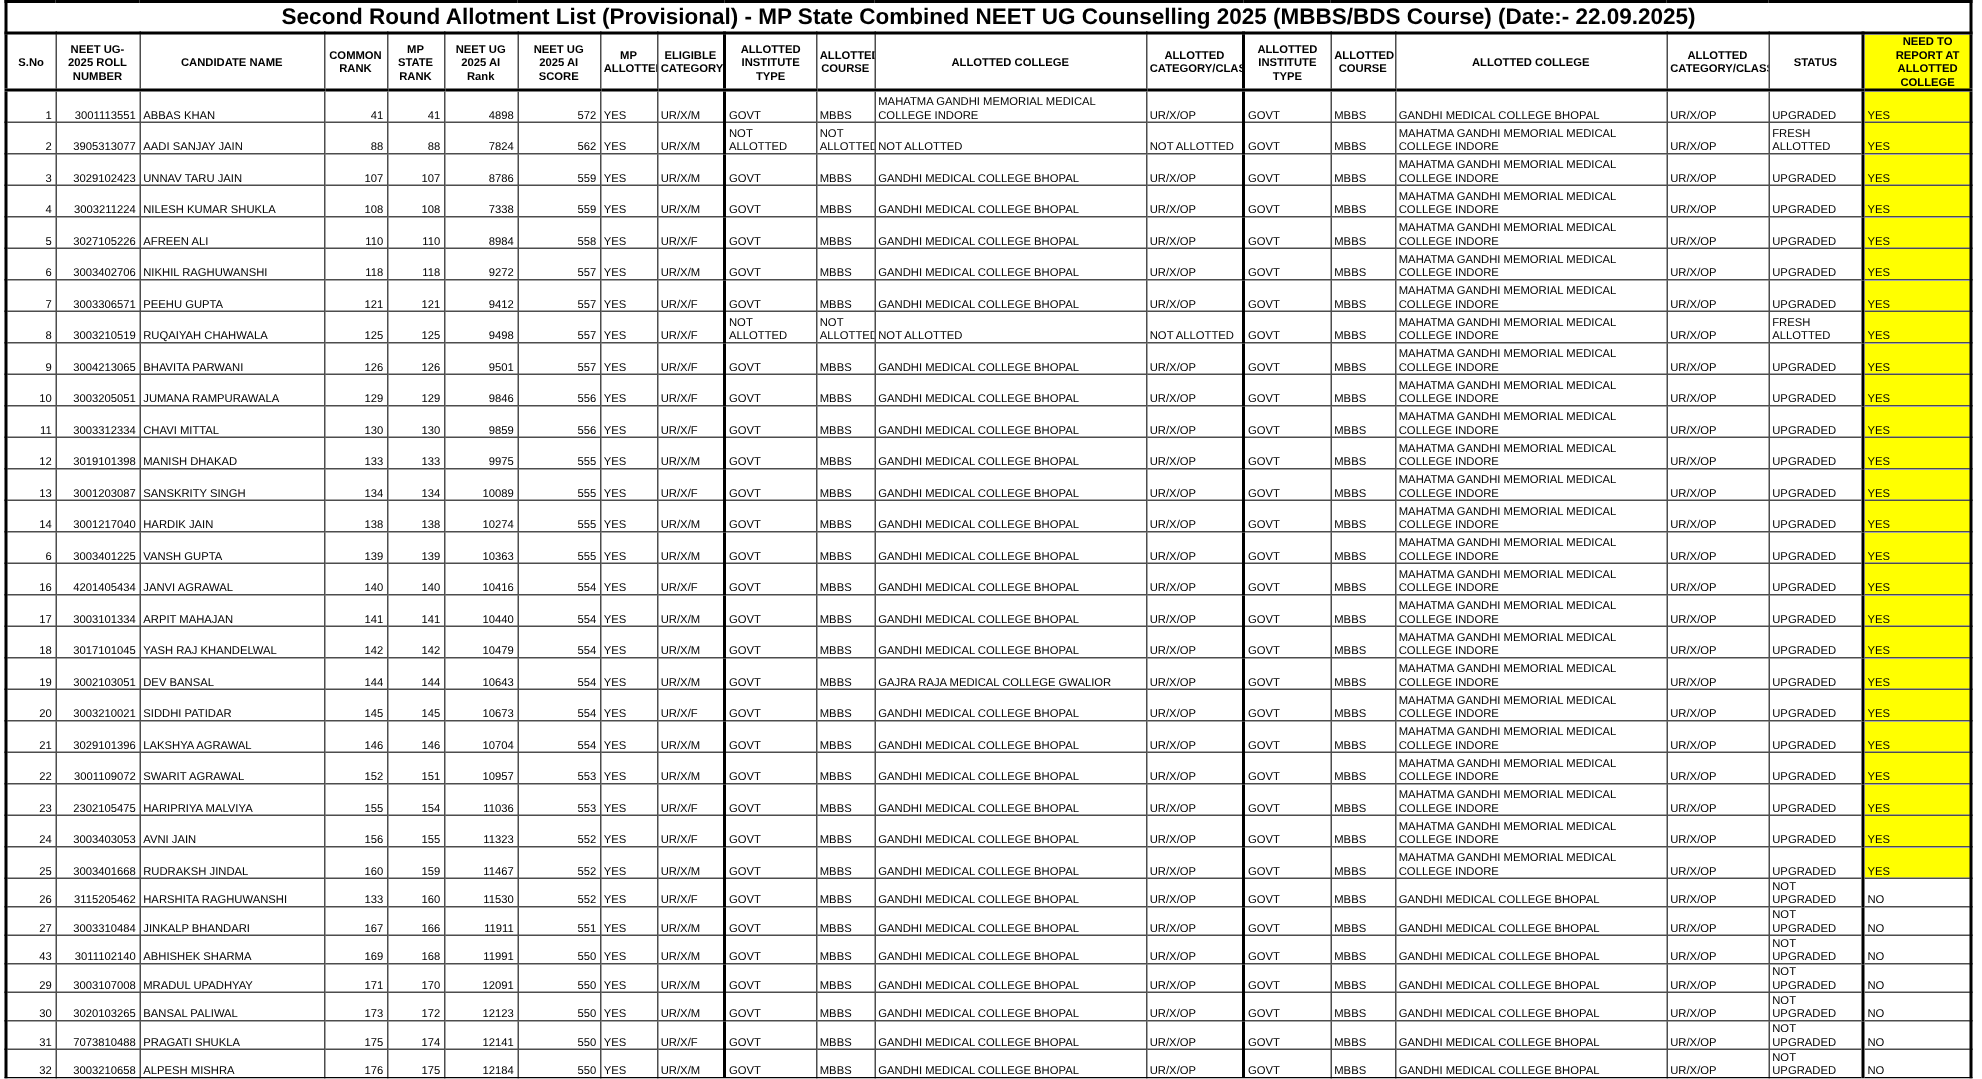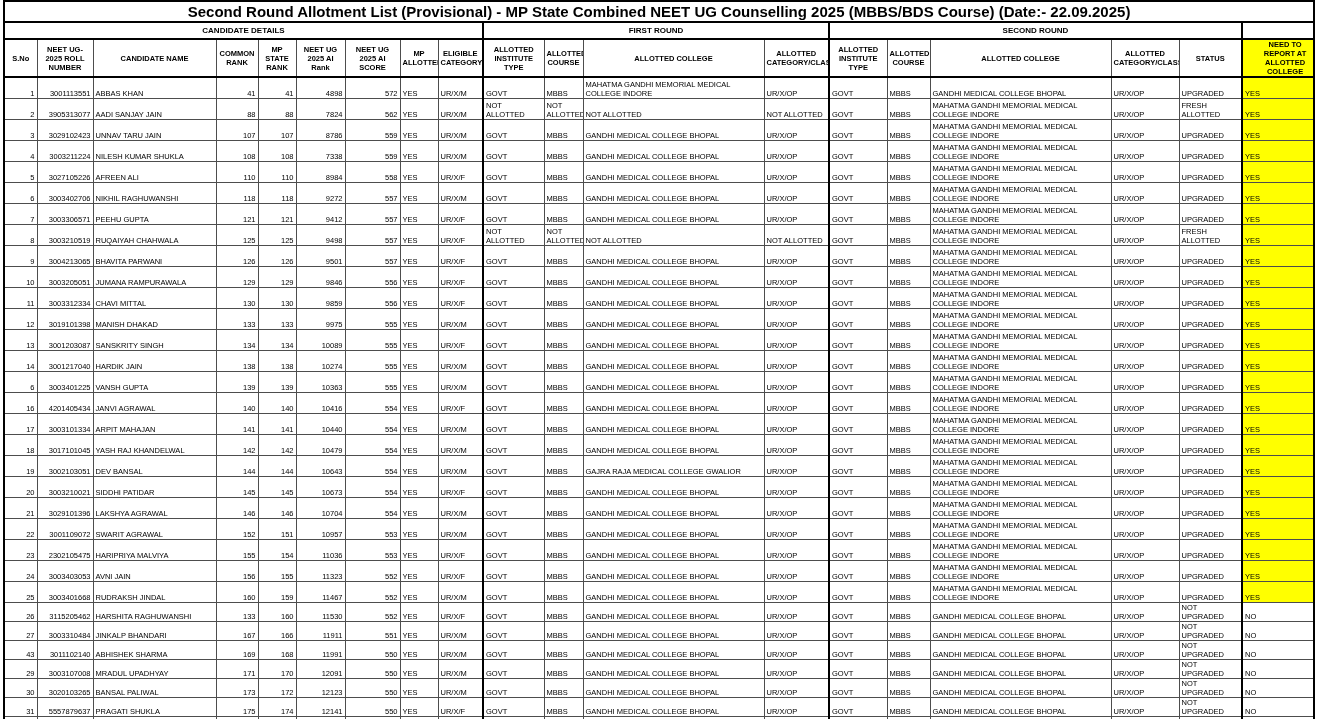--- a/index.html
+++ b/index.html
@@ -50,26 +50,20 @@
         <col style="width: 43px;">
         <col style="width: 181px;">
         <col style="width: 68px;">
         <col style="width: 63px;">
         <col style="width: 72px;">
       </colgroup>
     <thead>
       <tr>
         <th class="title-cell" colspan="19">Second Round Allotment List (Provisional) - MP State Combined NEET UG Counselling 2025 (MBBS/BDS Course) (Date:- 22.09.2025)</th>
       </tr>
-      <tr class="group">
-        <th colspan="9">CANDIDATE DETAILS</th>
-        <th colspan="4" class="bl-thick">FIRST ROUND</th>
-        <th colspan="5" class="bl-thick br-thick">SECOND ROUND</th>
-        <th class="empty"></th>
-      </tr>
       <tr class="hdr" id="hdr-row">
           <th>S.No</th>
           <th>NEET UG-2025 ROLL NUMBER</th>
           <th>CANDIDATE NAME</th>
           <th>COMMON RANK</th>
           <th>MP STATE RANK</th>
           <th>NEET UG 2025 AI Rank</th>
           <th>NEET UG 2025 AI SCORE</th>
           <th>MP ALLOTTED</th>
           <th>ELIGIBLE CATEGORY</th>
@@ -711,21 +705,21 @@
           <td class="al-l">UR/X/OP</td>
           <td class="al-l bl-thick">GOVT</td>
           <td class="al-l">MBBS</td>
           <td class="al-l">GANDHI MEDICAL COLLEGE BHOPAL</td>
           <td class="al-l">UR/X/OP</td>
           <td class="al-l">NOT UPGRADED</td>
           <td class="al-l bl-thick">NO</td>
         </tr>
         <tr class="r-short">
           <td class="al-r">31</td>
-          <td class="al-r">5557879637</td>
+          <td class="al-r">7073810488</td>
           <td class="al-l">PRAGATI SHUKLA</td>
           <td class="al-r">175</td>
           <td class="al-r">174</td>
           <td class="al-r">12141</td>
           <td class="al-r">550</td>
           <td class="al-l">YES</td>
           <td class="al-l">UR/X/F</td>
           <td class="al-l bl-thick">GOVT</td>
           <td class="al-l">MBBS</td>
           <td class="al-l">GANDHI MEDICAL COLLEGE BHOPAL</td>

